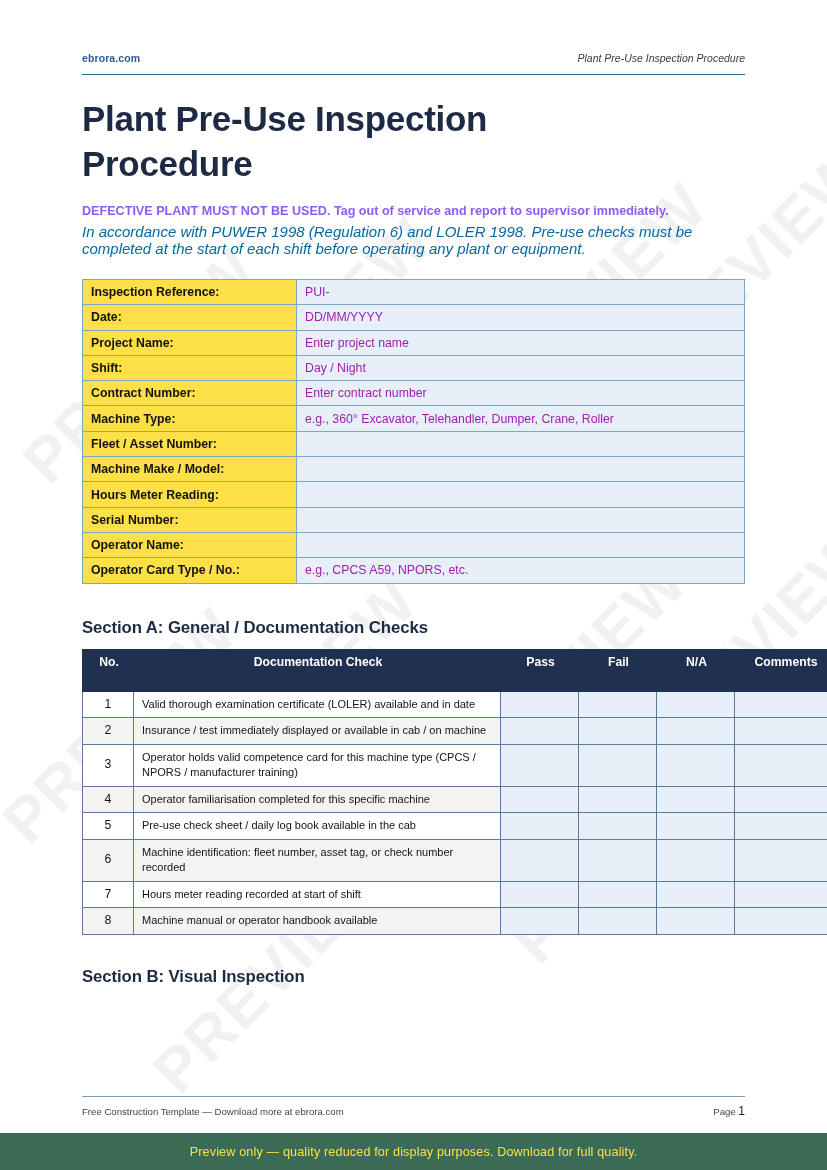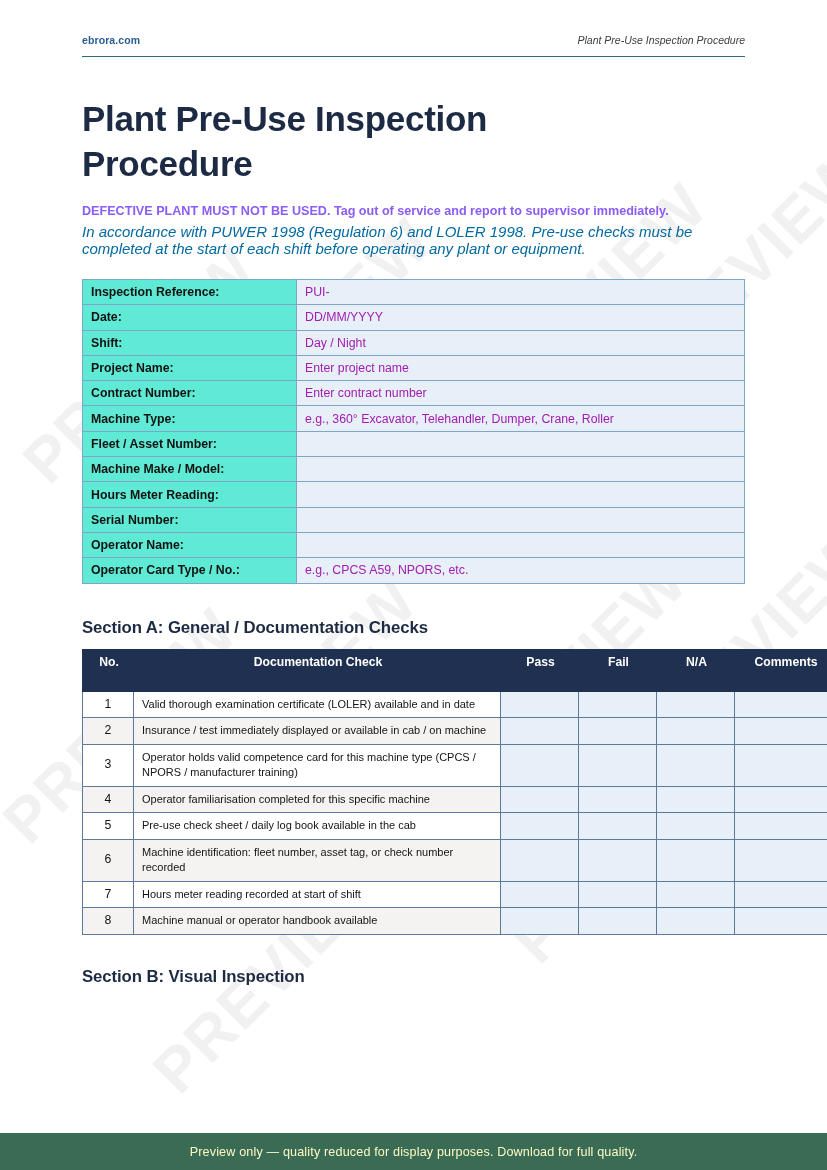--- a/index.html
+++ b/index.html
@@ -39,21 +39,21 @@
     font-weight: 700;
     color: rgba(120,120,130,0.10);
     letter-spacing: 2px;
     white-space: nowrap;
     transform-origin: center center;
   }
 
   
   #doc-header {
     position: absolute;
-    left: 82px; top: 34px;
+    left: 82px; top: 52px;
     width: 663px;
     height: 22px;
     border-bottom: 1.4px solid #2f6a86;
     display: flex;
     align-items: flex-start;
     justify-content: space-between;
     z-index: 10;
     text-align: center;
   }
   #doc-header .site {
@@ -114,21 +114,21 @@
     border: 1px solid #7ea6c9;
     height: 24.3px;
     padding: 0 8px;
     font-size: 12.3px;
     vertical-align: middle;
   }
   table.info-table td.lbl {
     width: 197px;
     font-weight: 700;
     color: #121212;
-    background: #5eead4;
+    background: #fde047;
   }
   table.info-table td.val {
     background: #e7eff9;
     color: #a21caf;
   }
 
   
   h2.section-heading {
     margin: 34px 0 11px 0;
     font-size: 16.8px;
@@ -216,21 +216,21 @@
     top: 1133px;
     width: 827px;
     height: 37px;
     background: #3a6b55;
     display: flex;
     align-items: center;
     justify-content: center;
     z-index: 40;
   }
   #preview-banner .banner-text {
-    color: #fef9c3;
+    color: #fde047;
     font-size: 12.6px;
     letter-spacing: .15px;
   }
 </style>
 </head>
 <body>
 
 <div id="page">
 
   <div id="watermark-layer">
@@ -263,26 +263,26 @@
       <tbody id="info-table-body">
           <tr>
             <td class="lbl">Inspection Reference:</td>
             <td class="val">PUI-</td>
           </tr>
           <tr>
             <td class="lbl">Date:</td>
             <td class="val">DD/MM/YYYY</td>
           </tr>
           <tr>
+            <td class="lbl">Project Name:</td>
+            <td class="val">Enter project name</td>
+          </tr>
+          <tr>
             <td class="lbl">Shift:</td>
             <td class="val">Day / Night</td>
-          </tr>
-          <tr>
-            <td class="lbl">Project Name:</td>
-            <td class="val">Enter project name</td>
           </tr>
           <tr>
             <td class="lbl">Contract Number:</td>
             <td class="val">Enter contract number</td>
           </tr>
           <tr>
             <td class="lbl">Machine Type:</td>
             <td class="val">e.g., 360° Excavator, Telehandler, Dumper, Crane, Roller</td>
           </tr>
           <tr>
@@ -390,18 +390,25 @@
             <td class="mark"></td>
             <td class="mark"></td>
           </tr>
         </tbody>
     </table>
 
     <h2 class="section-heading second">Section B: Visual Inspection</h2>
 
   </div>
 
+  <div id="doc-footer">
+    <span class="foot-left">Free Construction Template — Download more at ebrora.com</span>
+    <span class="foot-right">
+      <span>Page</span>
+      <span class="pagenum">1</span>
+    </span>
+  </div>
 
 </div>
 
 <div id="preview-banner">
   <span class="banner-text">Preview only  —  quality reduced for display purposes.  Download for full quality.</span>
 </div>
 
 </body></html>

